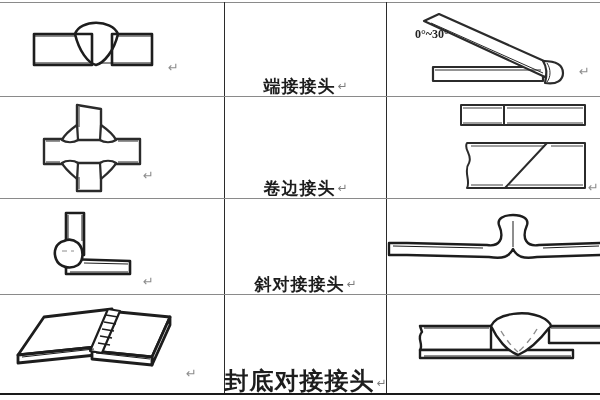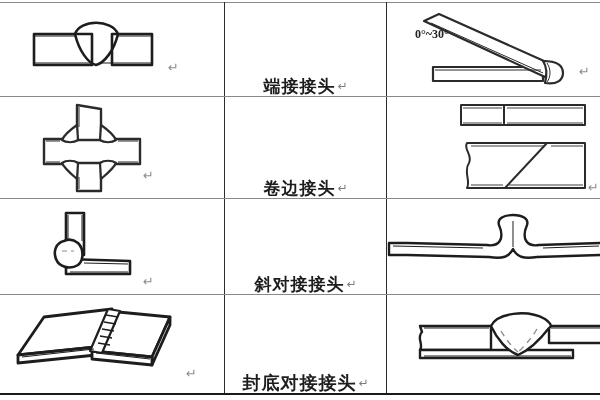--- a/index.html
+++ b/index.html
@@ -81,21 +81,21 @@
   }
   .label-text {
     font-family: "DejaVu Sans", "Liberation Sans", sans-serif;
     font-size: 17px;
     font-weight: 700;
     color: #1d1d1d;
     letter-spacing: 1px;
     line-height: 1;
   }
   .label-text.lg {
-    font-size: 18px;
+    font-size: 24px;
   }
   .pilcrow {
     font-family: "DejaVu Sans", "Liberation Sans", sans-serif;
     font-size: 12px;
     color: #7d7d7d;
     margin-left: 2px;
     vertical-align: 2px;
   }
   .squiggle {
     position: absolute;

